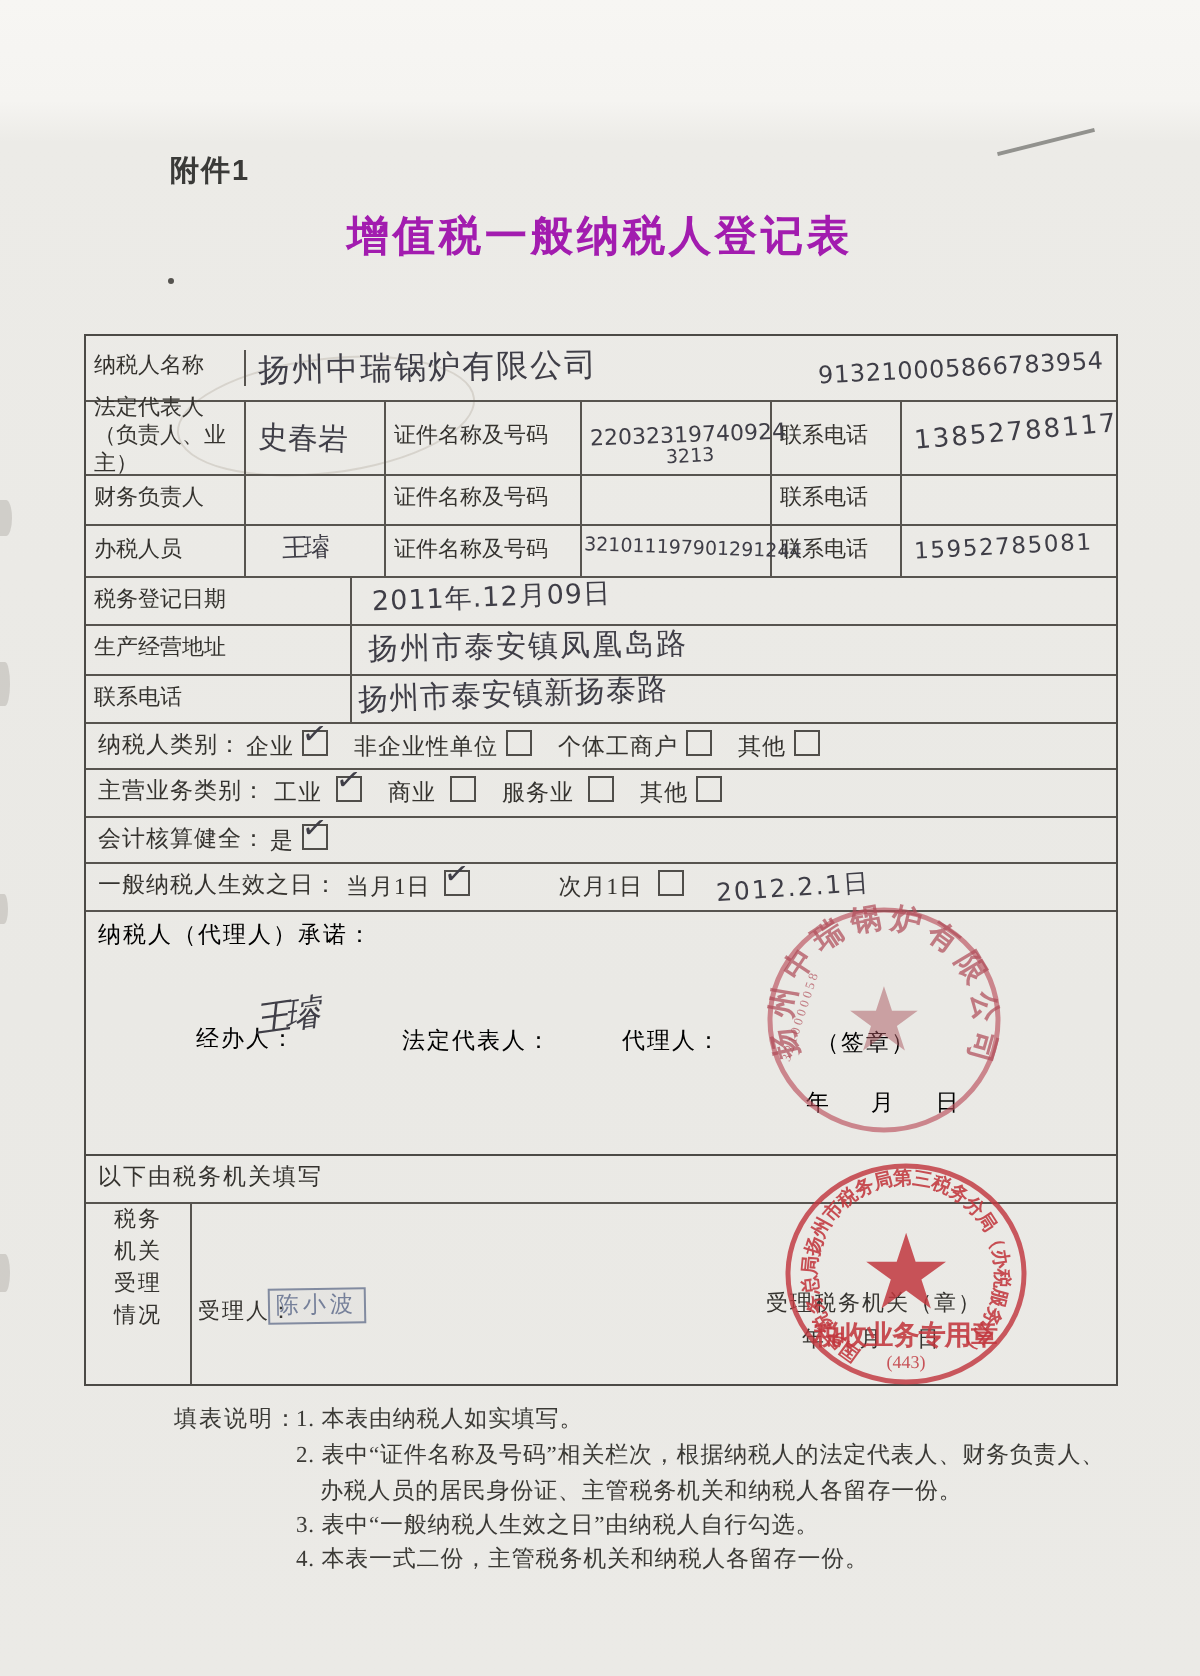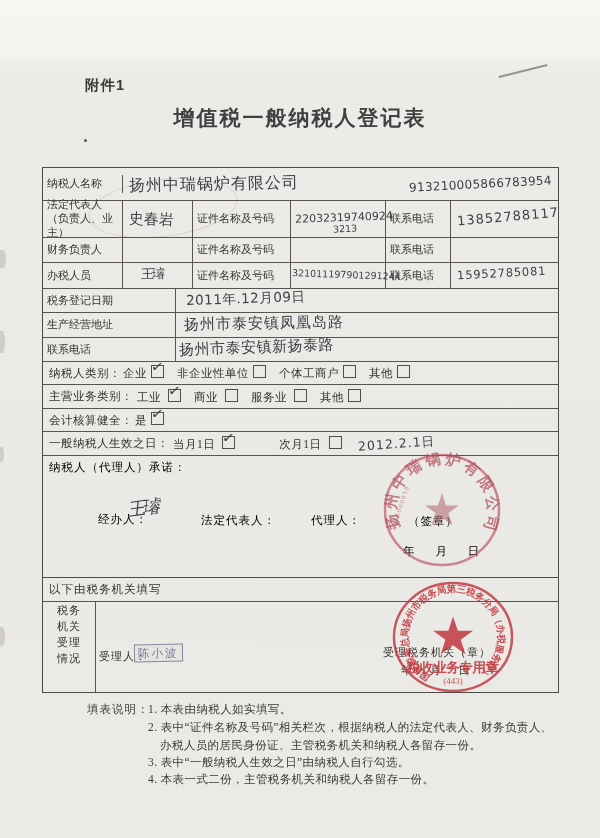--- a/index.html
+++ b/index.html
@@ -4,21 +4,21 @@
 <style>
   html,body{margin:0;padding:0;}
   body{width:600px;height:838px;position:relative;
        font-family:"Liberation Serif","DejaVu Serif",serif;
        background:linear-gradient(180deg,#f7f6f3 0%,#f5f4f1 6%,#ecebe7 8.5%,#eae9e5 60%,#ebeae6 100%);
        overflow:hidden;}
   .abs{position:absolute;}
   .attachment{left:85px;top:76px;font-size:14.5px;font-weight:600;letter-spacing:1px;color:#3a3a38;
               font-family:"Liberation Sans","DejaVu Sans",sans-serif;}
   .title{left:0;top:104px;width:600px;text-align:center;font-size:21px;font-weight:bold;letter-spacing:2px;
-         color:#404040;font-family:"Liberation Sans","DejaVu Sans",sans-serif;}
+         color:#a21caf;font-family:"Liberation Sans","DejaVu Sans",sans-serif;}
   .dot-artifact{left:84px;top:139px;width:3px;height:3px;background:#55534f;border-radius:50%;}
   .stroke-artifact{left:498px;top:70px;width:50px;border-top:2px solid #92928e;transform:rotate(-14deg);}
   .smudge{background:#b9b6b1;opacity:.55;border-radius:0 60% 60% 0;}
   .pencil-ellipse{left:88px;top:179px;width:148px;height:56px;border:1px solid rgba(160,150,138,.28);
                   border-radius:50%;transform:rotate(-7deg);}
   
   .table{position:absolute;left:42px;top:167px;width:515px;height:524px;border:1.5px solid #4c4a46;box-sizing:content-box;}
   .row{position:absolute;left:0;width:515px;display:flex;box-sizing:border-box;border-bottom:1px solid #57544f;}
   .row.heavy{border-bottom:1.5px solid #4c4a46;}
   .row.last{border-bottom:none;}

